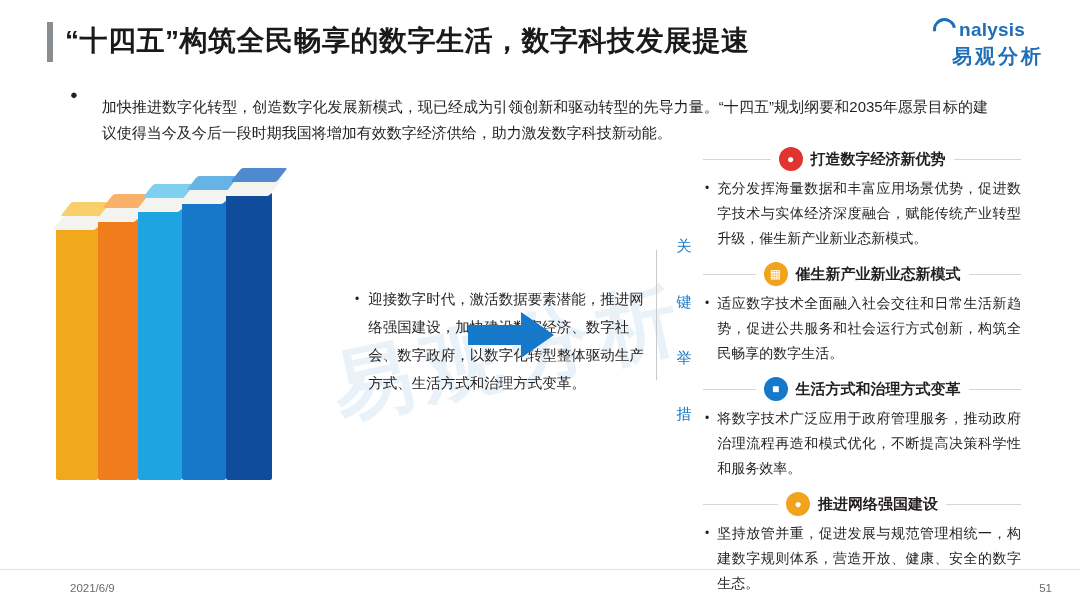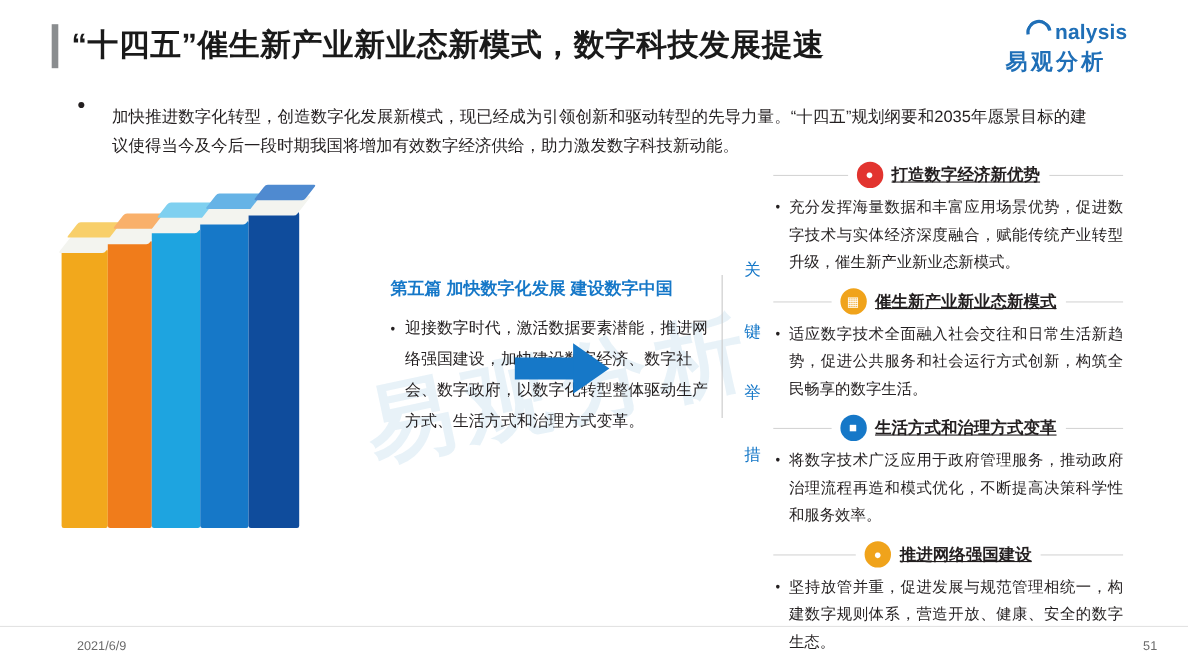--- a/index.html
+++ b/index.html
@@ -37,21 +37,21 @@
     font-size: 28px;
     font-weight: bold;
     letter-spacing: 0.5px;
     color: #1a1a1a;
     white-space: nowrap;
   }
   .logo {
     position: absolute;
     right: 36px;
     top: 18px;
-    text-align: left;
+    text-align: right;
     width: 130px;
   }
   .logo-mark {
     font-size: 19px;
     color: #1f6fb7;
     font-weight: bold;
     letter-spacing: 0.2px;
     display: flex;
     align-items: center;
     justify-content: center;
@@ -221,21 +221,20 @@
     border-radius: 50%;
     display: flex; align-items: center; justify-content: center;
     color: #fff;
     font-size: 12px;
     flex: 0 0 auto;
   }
   .rtitle {
     font-size: 15px;
     font-weight: bold;
     white-space: nowrap;
-    text-decoration: underline;
   }
   .rbody {
     display: flex;
     gap: 8px;
     font-size: 14px;
     line-height: 25px;
     padding-left: 2px;
   }
   .rbody .dot { font-size: 12px; line-height: 25px; }
   .rbody p { margin: 0; text-align: justify; }
@@ -296,21 +295,21 @@
     font-size: 11.5px;
     color: #6b6b6b;
   }
 </style>
 </head>
 <body>
 
 <div class="slide">
 
   <div class="title-bar"></div>
-  <div class="page-title">“十四五”催生新产业新业态新模式，数字科技发展提速</div>
+  <div class="page-title">“十四五”构筑全民畅享的数字生活，数字科技发展提速</div>
 
   <div class="logo">
     <div class="logo-mark">
       <span class="logo-swoosh"></span>
       <span>nalysis</span>
     </div>
     <div class="logo-cn">易观分析</div>
   </div>
 
   <div class="lead">
@@ -337,21 +336,20 @@
       <div class="pages"></div>
       <div class="topcap" style="width:44px;background:#66b3e6;"></div>
     </div>
     <div class="book" style="left:178px;width:46px;height:288px;background:#0f4c9c;">
       <div class="pages"></div>
       <div class="topcap" style="width:46px;background:#4f8ad0;"></div>
     </div>
   </div>
 
 
-  <div class="center-head">第五篇   加快数字化发展 建设数字中国</div>
   <div class="center-body">
     <div class="dot">•</div>
     <p>迎接数字时代，激活数据要素潜能，推进网络强国建设，加快建设数字经济、数字社会、数字政府，以数字化转型整体驱动生产方式、生活方式和治理方式变革。</p>
   </div>
   <div class="divider-v"></div>
 
   <div class="arrow">
     <div class="shaft"></div>
     <div class="head"></div>
   </div>

